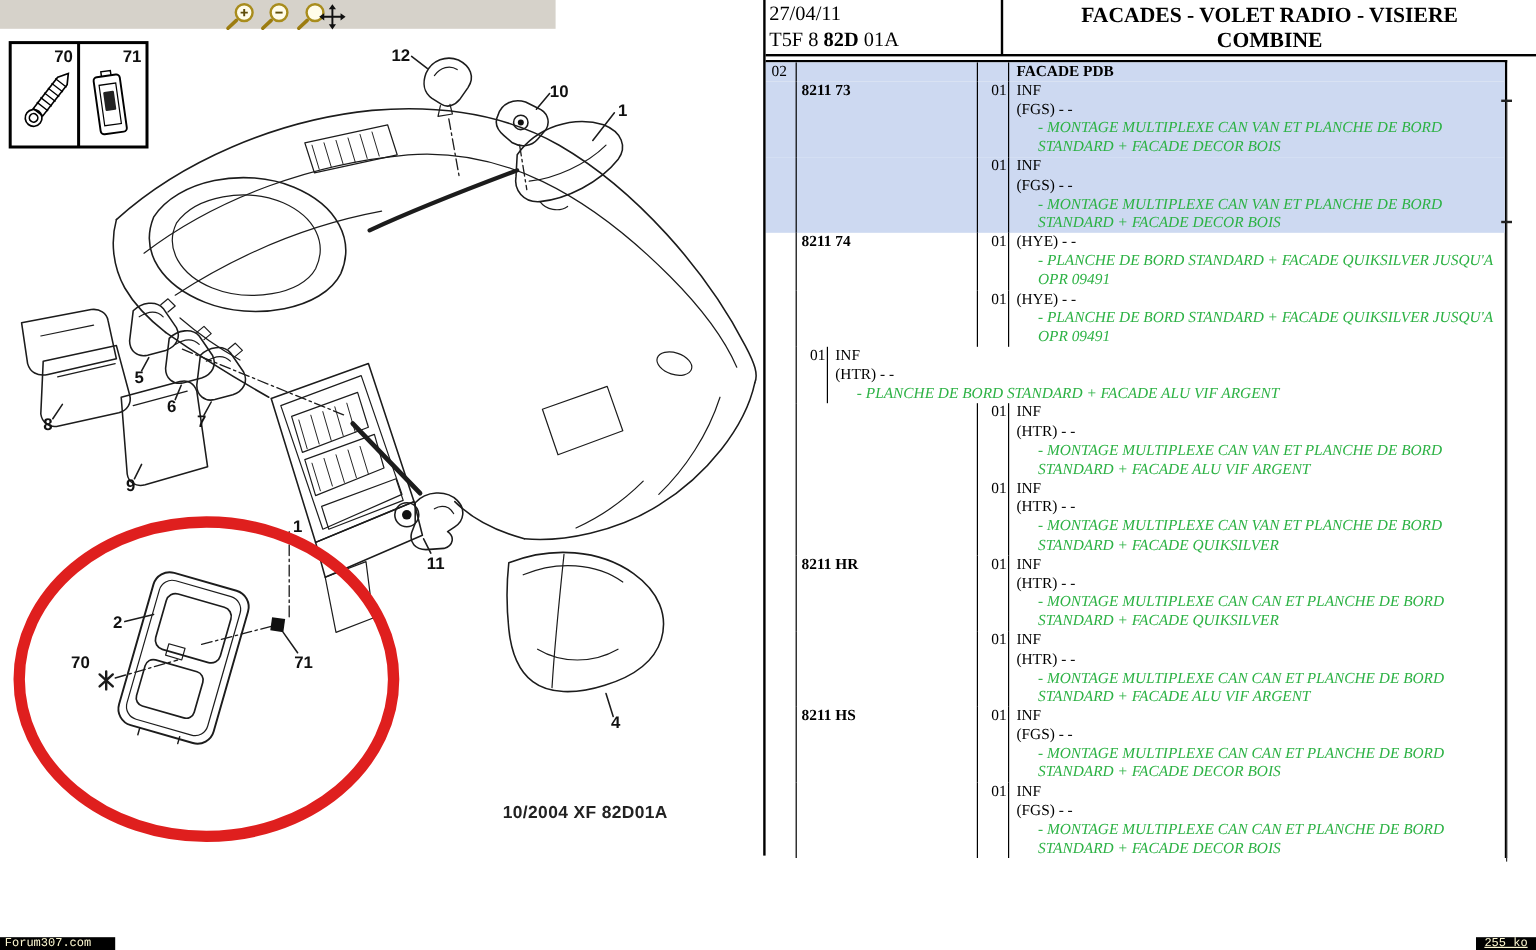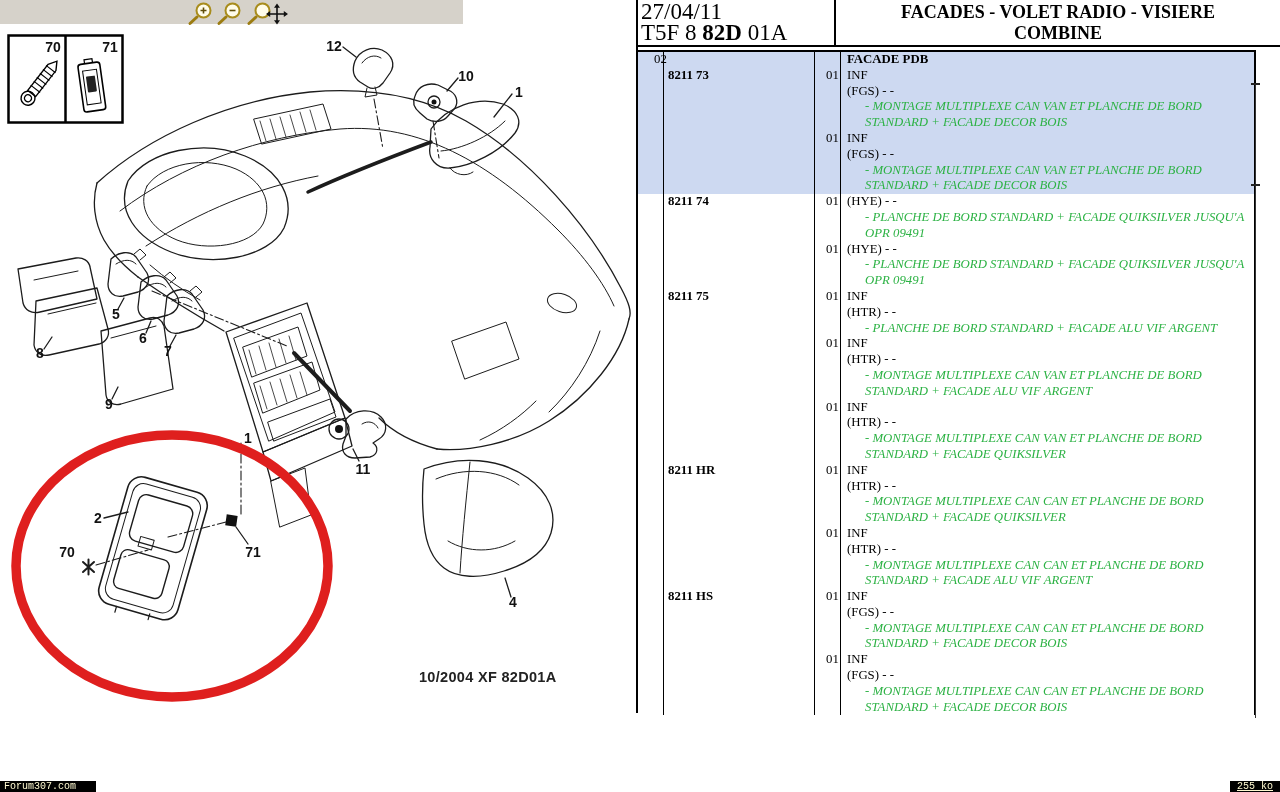--- a/index.html
+++ b/index.html
@@ -5,28 +5,28 @@
   html,body{margin:0;padding:0;background:#fff;}
   .page{position:relative;width:1280px;height:792px;background:#fff;overflow:hidden;
         font-family:"Liberation Serif",serif;color:#000;}
   svg.diagram{position:absolute;left:0;top:0;}
 
   
   .rpanel{position:absolute;left:636px;top:0;width:644px;height:792px;}
   .vline{position:absolute;left:0;top:0;width:2px;height:713px;background:#000;}
   .hdr{display:flex;height:45px;border-bottom:2px solid #000;margin-left:2px;}
   .hdr-left{width:193px;border-right:2px solid #000;padding:1px 0 0 3px;
-            font-size:23px;line-height:21px;}
+            font-size:17px;line-height:21px;}
   .hdr-right{flex:1;text-align:center;font-weight:bold;font-size:18px;line-height:21px;padding-top:2px;}
   .tbl{margin-left:2px;margin-top:3px;width:616px;border-top:2px solid #000;
        border-right:2px solid #000;font-size:12.8px;line-height:15.8px;}
   .prow{display:flex;align-items:stretch;}
   .prow.hl{background:#cdd9f1;}
   .c{box-sizing:border-box;}
-  .c.s{width:25px;padding-left:16px;}
+  .c.s{width:25px;padding-left:5px;}
   .c.r{width:151px;padding-left:4px;font-weight:bold;border-left:1.5px solid #000;}
   .c.q{width:26px;padding-left:11px;border-left:1.5px solid #000;}
   .c.d{flex:1;padding-left:6px;padding-right:2px;border-left:1.5px solid #000;}
   .dhdr{font-weight:bold;}
   .dgreen{color:#2cb244;font-style:italic;margin-left:18px;}
 
   
   .scroll-line{position:absolute;left:619px;top:83px;width:1px;height:635px;background:#333;}
   .scroll-tick{position:absolute;left:615px;width:9px;height:2px;background:#222;}
   .tick-a{top:83px;} .tick-b{top:184px;}
@@ -276,21 +276,20 @@
           <div class="c s"></div>
           <div class="c r"></div>
           <div class="c q">01</div>
           <div class="c d">
             <div class="dplain">(HYE) - -</div>
             <div class="dgreen">- PLANCHE DE BORD STANDARD + FACADE QUIKSILVER JUSQU'A OPR 09491</div>
           </div>
         </div>
         <div class="prow">
           <div class="c s"></div>
-          <div class="c r">8211 75</div>
           <div class="c q">01</div>
           <div class="c d">
             <div class="dplain">INF</div>
             <div class="dplain">(HTR) - -</div>
             <div class="dgreen">- PLANCHE DE BORD STANDARD + FACADE ALU VIF ARGENT</div>
           </div>
         </div>
         <div class="prow">
           <div class="c s"></div>
           <div class="c r"></div>

